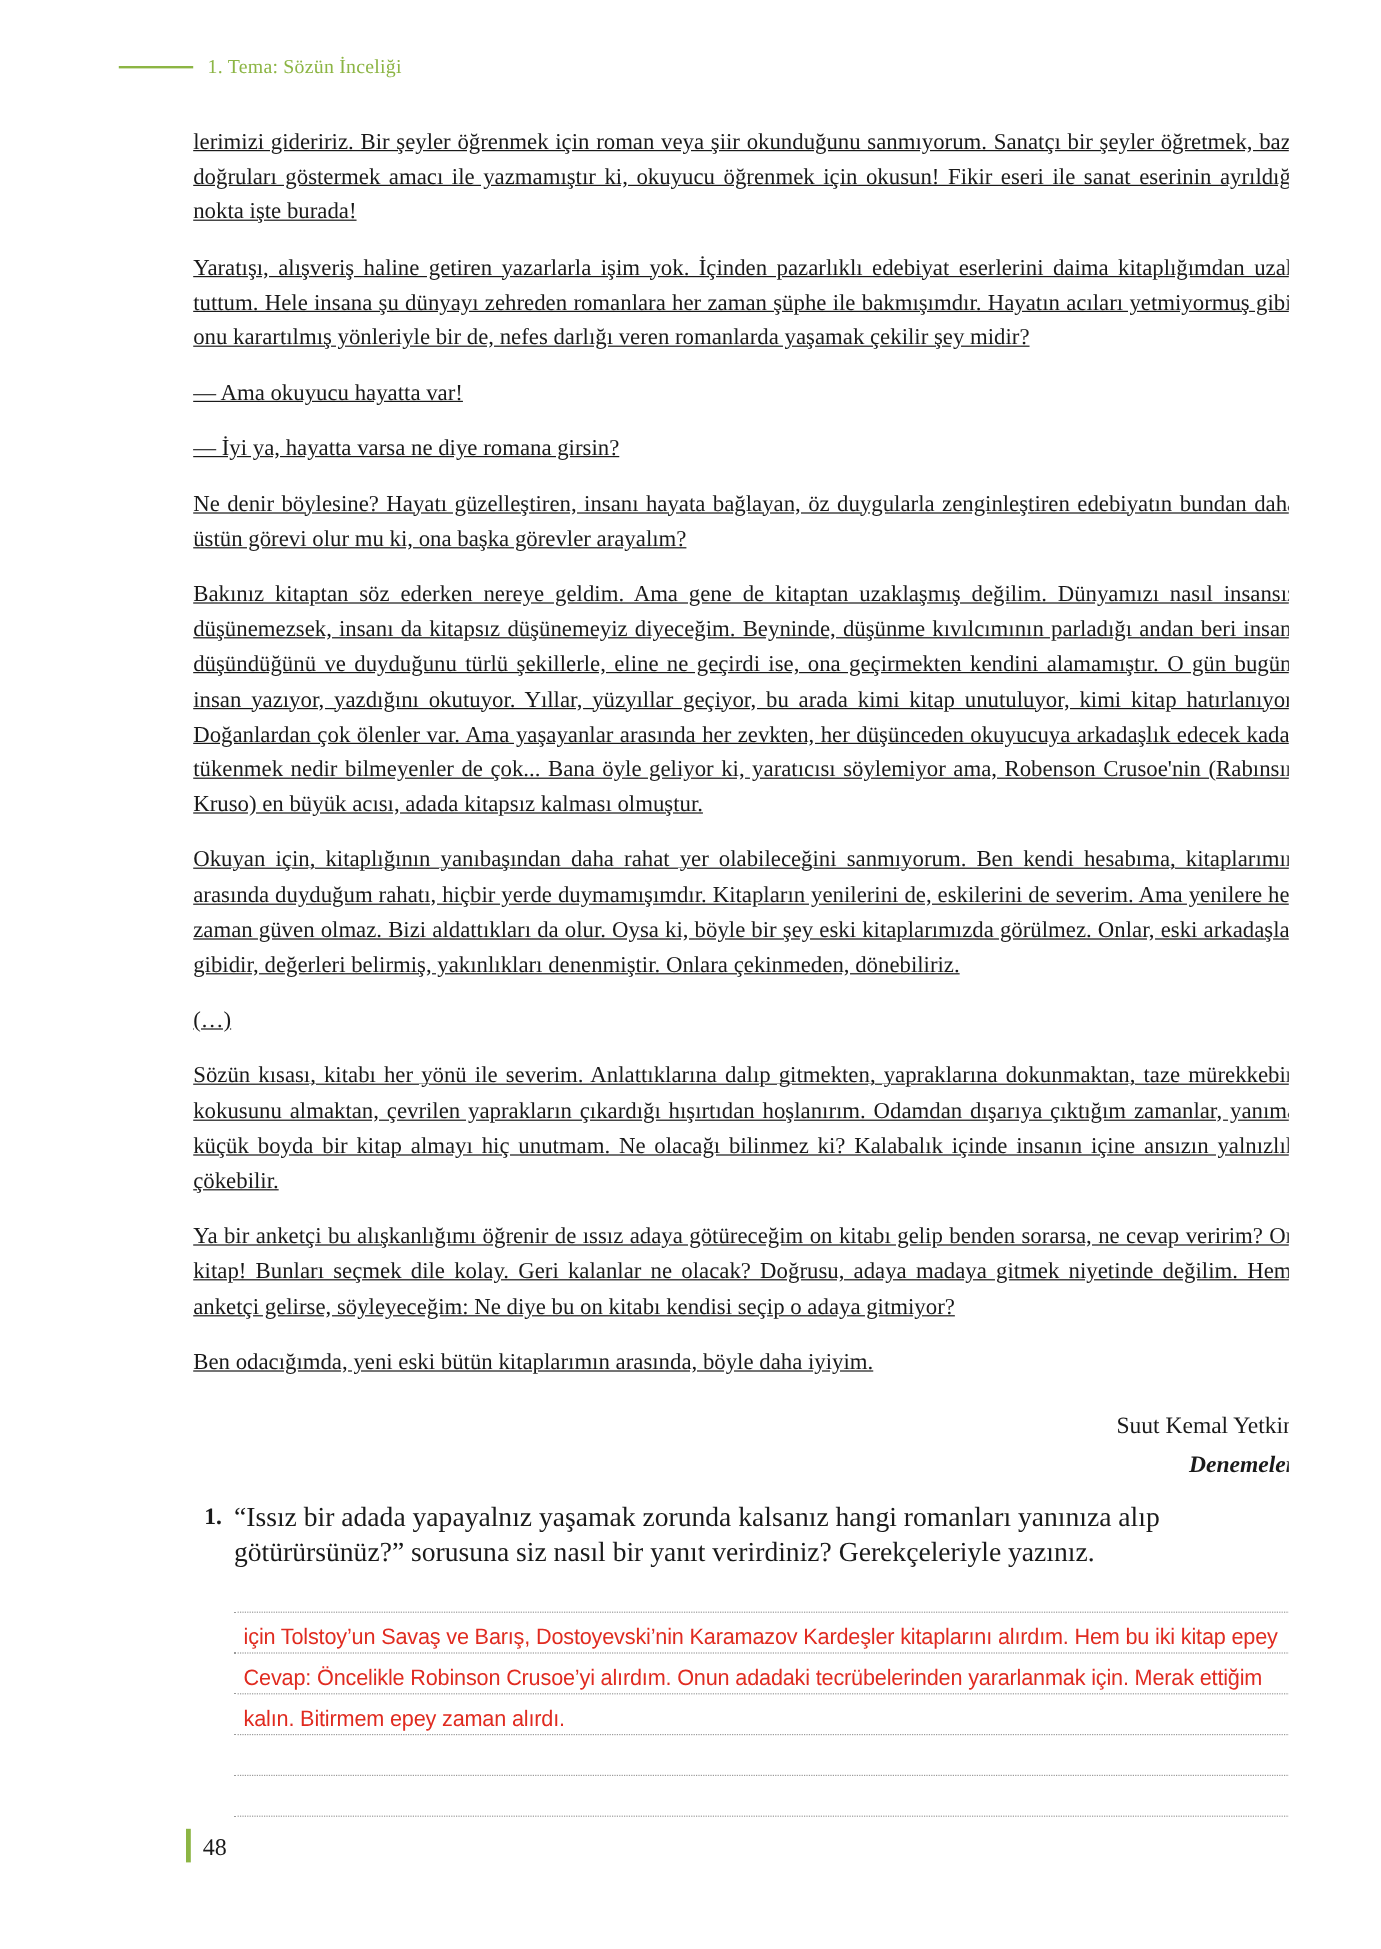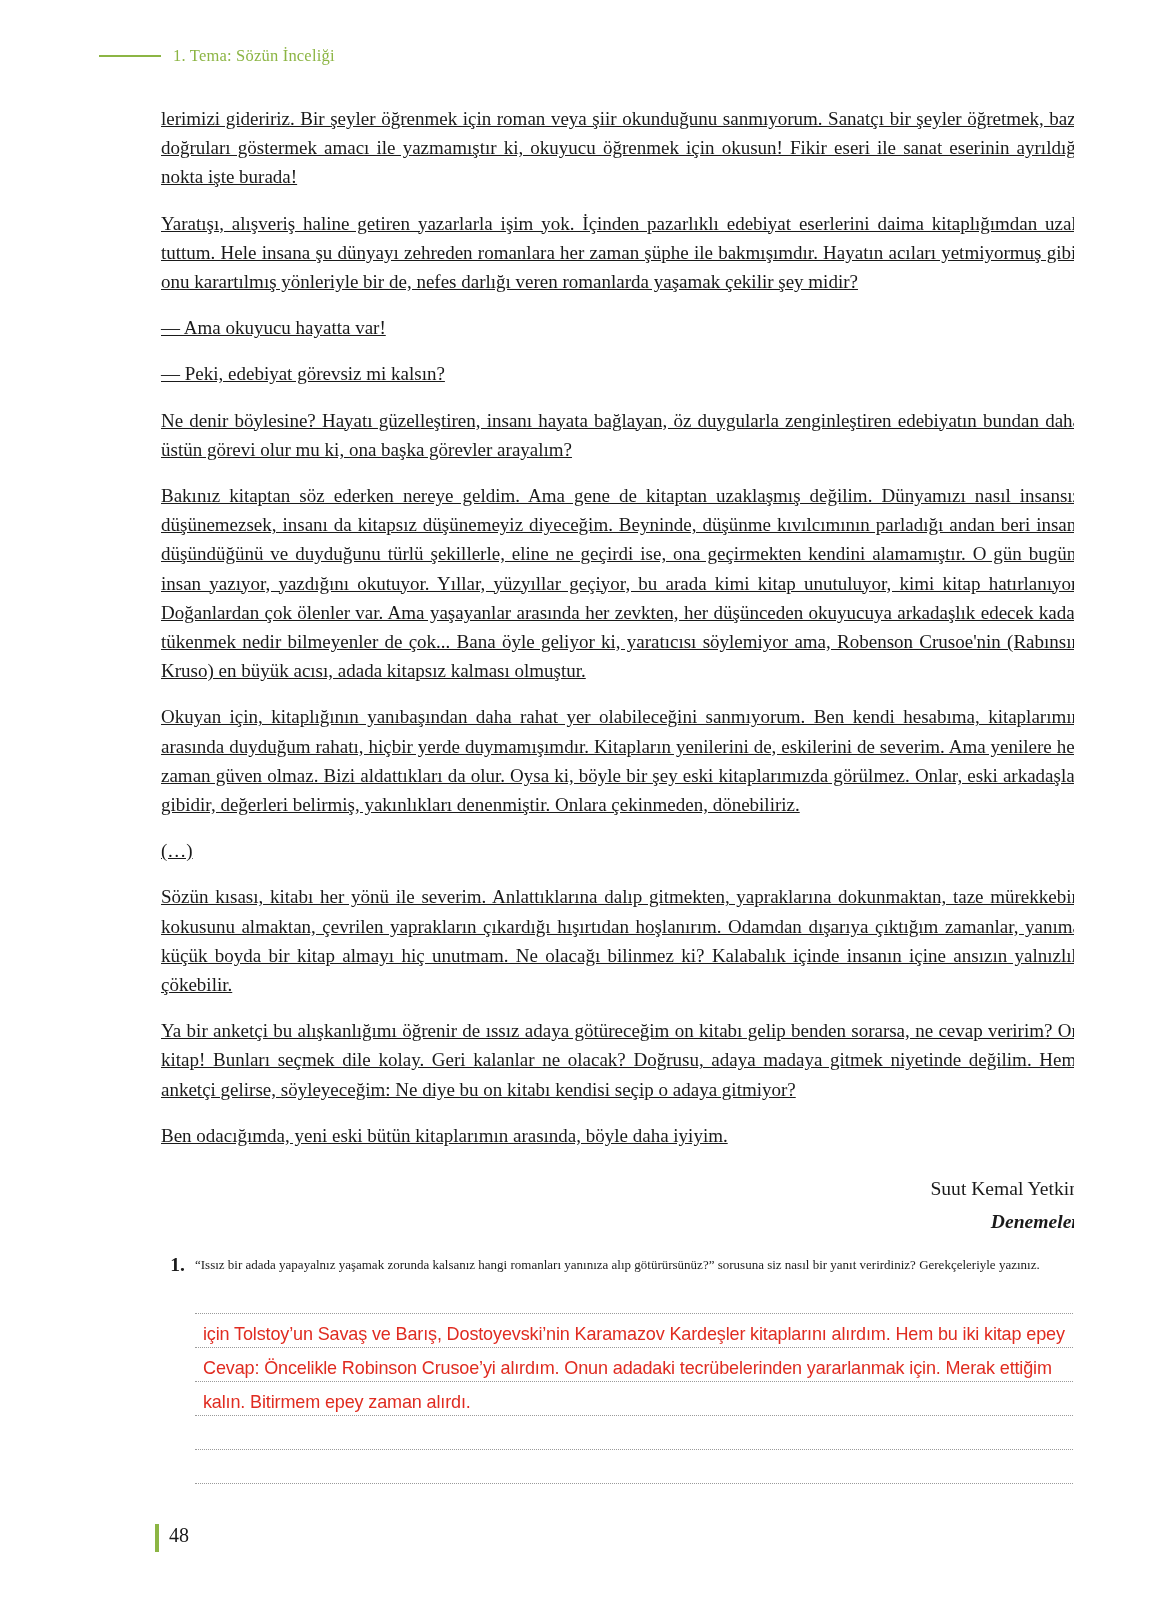--- a/index.html
+++ b/index.html
@@ -98,21 +98,21 @@
   }
   .question .q-num {
     font-weight: bold;
     font-size: 19.6px;
     line-height: 29.2px;
     flex: none;
     width: 24px;
     text-align: right;
   }
   .question .q-text {
-    font-size: 13px;
+    font-size: 23px;
     line-height: 29.2px;
     text-align: left;
   }
 
   
   .answer-area {
     margin-top: 34px;
     margin-left: 34px;
     width: 884px;
     position: relative;
@@ -139,21 +139,21 @@
     transform: scaleX(0.97);
     transform-origin: left bottom;
   }
 
   
   .page-footer {
     position: absolute;
     left: 78px;
     bottom: 72px;
     display: flex;
-    align-items: flex-start;
+    align-items: flex-end;
     gap: 10px;
   }
   .footer-bar {
     width: 4px;
     height: 28px;
     background: #8cb544;
     flex: none;
   }
   .page-number {
     font-size: 20px;
@@ -169,21 +169,21 @@
   <div class="running-header">
     <div class="header-rule"></div>
     <div class="header-title">1. Tema: Sözün İnceliği</div>
   </div>
 
   <div class="content">
 
     <p class="body-par">lerimizi gideririz. Bir şeyler öğrenmek için roman veya şiir okunduğunu sanmıyorum. Sanatçı bir şeyler öğretmek, bazı doğruları göstermek amacı ile yazmamıştır ki, okuyucu öğrenmek için okusun! Fikir eseri ile sanat eserinin ayrıldığı nokta işte burada!</p>
     <p class="body-par">Yaratışı, alışveriş haline getiren yazarlarla işim yok. İçinden pazarlıklı edebiyat eserlerini daima kitaplığımdan uzak tuttum. Hele insana şu dünyayı zehreden romanlara her zaman şüphe ile bakmışımdır. Hayatın acıları yetmiyormuş gibi, onu karartılmış yönleriyle bir de, nefes darlığı veren romanlarda yaşamak çekilir şey midir?</p>
     <p class="body-par dialogue">— Ama okuyucu hayatta var!</p>
-    <p class="body-par dialogue">— Peki, edebiyat görevsiz mi kalsın?</p>
+    <p class="body-par dialogue">— İyi ya, hayatta varsa ne diye romana girsin?</p>
     <p class="body-par">Ne denir böylesine? Hayatı güzelleştiren, insanı hayata bağlayan, öz duygularla zenginleştiren edebiyatın bundan daha üstün görevi olur mu ki, ona başka görevler arayalım?</p>
     <p class="body-par">Bakınız kitaptan söz ederken nereye geldim. Ama gene de kitaptan uzaklaşmış değilim. Dünyamızı nasıl insansız düşünemezsek, insanı da kitapsız düşünemeyiz diyeceğim. Beyninde, düşünme kıvılcımının parladığı andan beri insan, düşündüğünü ve duyduğunu türlü şekillerle, eline ne geçirdi ise, ona geçirmekten kendini alamamıştır. O gün bugün, insan yazıyor, yazdığını okutuyor. Yıllar, yüzyıllar geçiyor, bu arada kimi kitap unutuluyor, kimi kitap hatırlanıyor. Doğanlardan çok ölenler var. Ama yaşayanlar arasında her zevkten, her düşünceden okuyucuya arkadaşlık edecek kadar tükenmek nedir bilmeyenler de çok... Bana öyle geliyor ki, yaratıcısı söylemiyor ama, Robenson Crusoe'nin (Rabınsın Kruso) en büyük acısı, adada kitapsız kalması olmuştur.</p>
     <p class="body-par">Okuyan için, kitaplığının yanıbaşından daha rahat yer olabileceğini sanmıyorum. Ben kendi hesabıma, kitaplarımın arasında duyduğum rahatı, hiçbir yerde duymamışımdır. Kitapların yenilerini de, eskilerini de severim. Ama yenilere her zaman güven olmaz. Bizi aldattıkları da olur. Oysa ki, böyle bir şey eski kitaplarımızda görülmez. Onlar, eski arkadaşlar gibidir, değerleri belirmiş, yakınlıkları denenmiştir. Onlara çekinmeden, dönebiliriz.</p>
     <p class="body-par ellipsis">(…)</p>
     <p class="body-par">Sözün kısası, kitabı her yönü ile severim. Anlattıklarına dalıp gitmekten, yapraklarına dokunmaktan, taze mürekkebin kokusunu almaktan, çevrilen yaprakların çıkardığı hışırtıdan hoşlanırım. Odamdan dışarıya çıktığım zamanlar, yanıma küçük boyda bir kitap almayı hiç unutmam. Ne olacağı bilinmez ki? Kalabalık içinde insanın içine ansızın yalnızlık çökebilir.</p>
     <p class="body-par">Ya bir anketçi bu alışkanlığımı öğrenir de ıssız adaya götüreceğim on kitabı gelip benden sorarsa, ne cevap veririm? On kitap! Bunları seçmek dile kolay. Geri kalanlar ne olacak? Doğrusu, adaya madaya gitmek niyetinde değilim. Hem, anketçi gelirse, söyleyeceğim: Ne diye bu on kitabı kendisi seçip o adaya gitmiyor?</p>
     <p class="body-par">Ben odacığımda, yeni eski bütün kitaplarımın arasında, böyle daha iyiyim.</p>
 
     <div class="attribution">
       <span class="author">Suut Kemal Yetkin</span>

